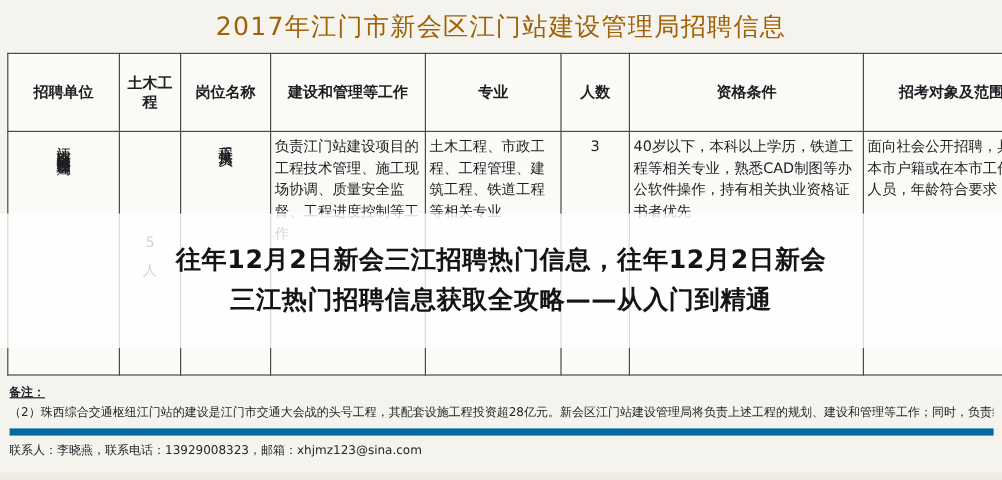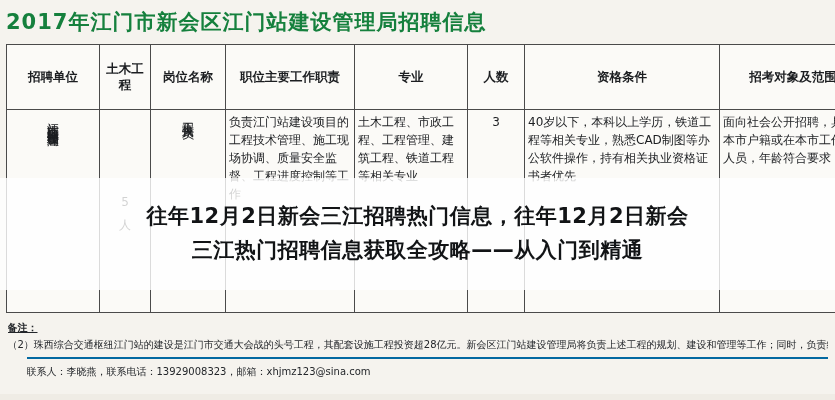--- a/index.html
+++ b/index.html
@@ -25,26 +25,26 @@
     position: absolute;
     left: 0;
     top: 0;
     width: 835px;
     height: 400px;
     background: #f5f3ee;
     box-sizing: border-box;
     padding: 4px 6px 0 6px;
   }
   .doc-title {
-    text-align: left;
+    text-align: center;
     font-family: "DejaVu Sans", sans-serif;
-    font-weight: bold;
+    font-weight: normal;
     font-size: 21px;
     letter-spacing: 1px;
-    color: #15803d;
+    color: #a16207;
     margin: 4px 0 8px 0;
     white-space: nowrap;
   }
   table.jobs {
     width: 820px;
     margin: 0 auto;
     border-collapse: collapse;
     table-layout: fixed;
     background: #fbfaf7;
   }
@@ -90,25 +90,24 @@
   .notes .label {
     font-weight: bold;
     text-decoration: underline;
   }
   .notes .line {
     white-space: nowrap;
     overflow: hidden;
   }
   .contact {
     margin-top: 4px;
-    border-top: 2px solid #0369a1;
+    border-top: 6px solid #0369a1;
     padding-top: 4px;
     white-space: nowrap;
     overflow: hidden;
-    margin-left: 19px;
   }
   
   .overlay {
     position: absolute;
     left: 0;
     top: 178px;
     width: 835px;
     height: 112px;
     background: rgba(255,255,255,0.80);
     display: flex;
@@ -143,21 +142,21 @@
   <div class="doc">
 
     <div class="doc-title">2017年江门市新会区江门站建设管理局招聘信息</div>
 
     <table class="jobs">
       <thead>
         <tr>
           <th style="width:88px">招聘单位</th>
           <th style="width:46px">土木工程</th>
           <th style="width:70px">岗位名称</th>
-          <th style="width:124px">职位主要工作职责</th>
+          <th style="width:124px">建设和管理等工作</th>
           <th style="width:108px">专业</th>
           <th style="width:52px">人数</th>
           <th style="width:190px">资格条件</th>
           <th style="width:142px">招考对象及范围</th>
         </tr>
       </thead>
       <tbody>
         <tr>
           <td>
             <div class="cell-v">江门市新会区江门站建设管理局</div>

